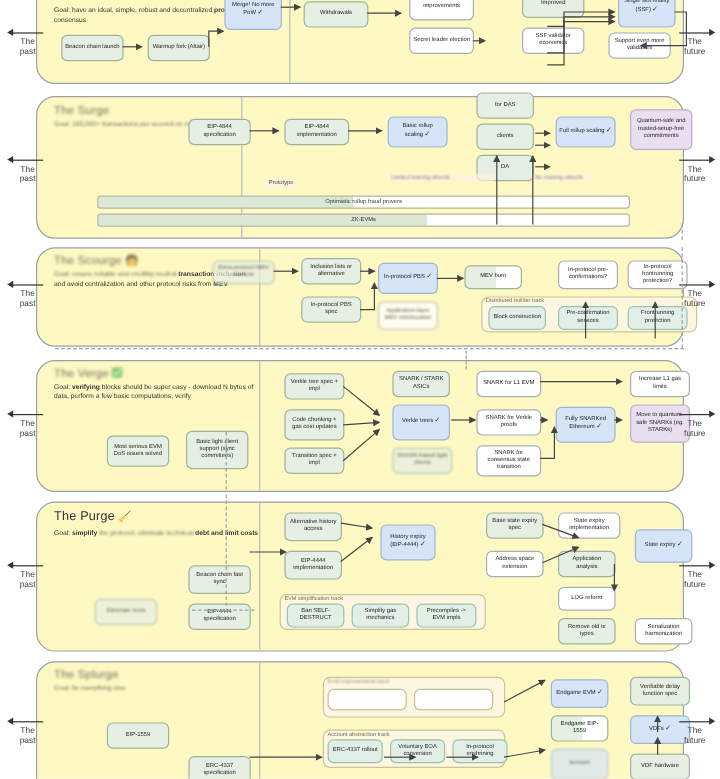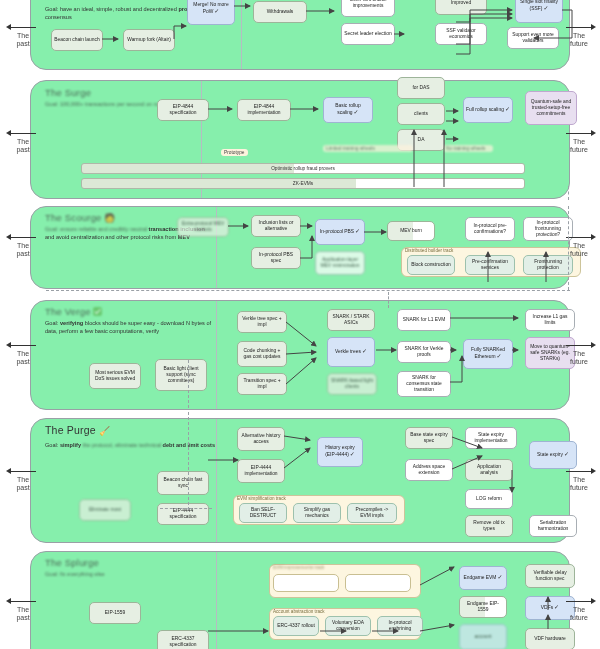--- a/index.html
+++ b/index.html
@@ -1,19 +1,19 @@
 <!DOCTYPE html>
 <html><head>
 <meta charset="utf-8">
 <style>
   html,body{margin:0;padding:0;background:#ffffff;}
   body{width:600px;height:649px;overflow:hidden;font-family:"Liberation Sans",sans-serif;color:#333;}
   #stage{position:relative;width:600px;height:649px;}
 
-  .row{position:absolute;left:30px;right:30px;border:1.2px solid #9aa0a6;border-radius:16px;background:#86efac;}
+  .row{position:absolute;left:30px;right:30px;border:1.2px solid #9aa0a6;border-radius:16px;background:#fef9c3;}
   .divider{position:absolute;top:0;bottom:0;width:0;border-left:1px solid #b6bcc2;}
 
   .past,.future{position:absolute;width:34px;text-align:center;font-size:7px;line-height:1.15;color:#444;}
   .past{left:6px;} .future{right:4px;}
   .arrowline{position:relative;height:10px;}
   .arrowline .bar{position:absolute;top:5px;left:4px;right:4px;height:1px;background:#333;}
   .arrowline .hd{position:absolute;top:2px;width:0;height:0;border-top:3.5px solid transparent;border-bottom:3.5px solid transparent;}
   .arrowline.left .hd{left:0;border-right:5px solid #333;}
   .arrowline.right .hd{right:0;border-left:5px solid #333;}
 

